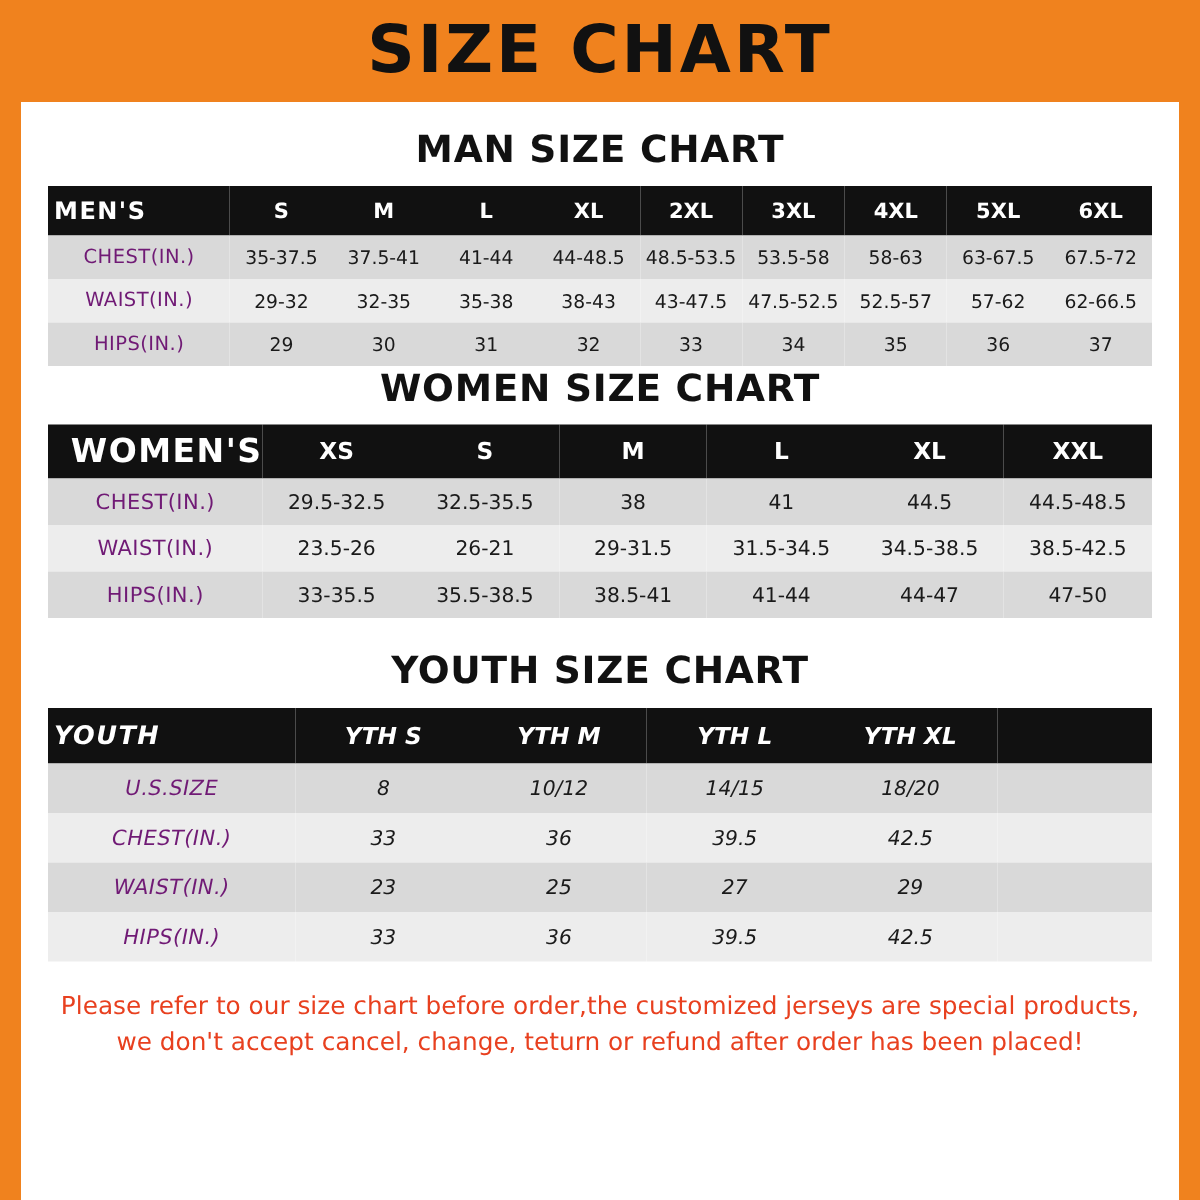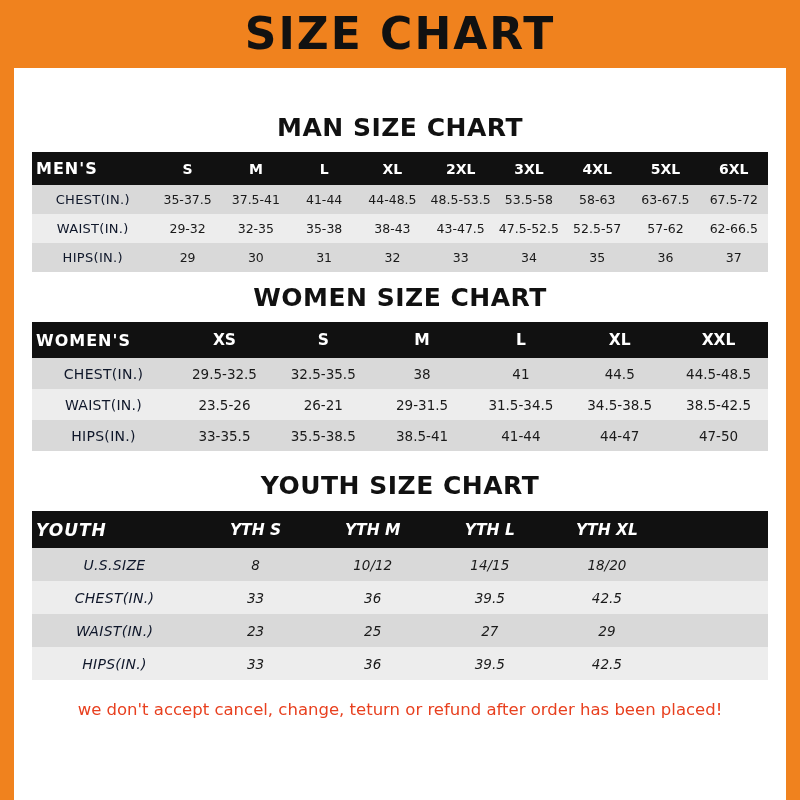--- a/index.html
+++ b/index.html
@@ -16,21 +16,20 @@
   .page {
     position: relative;
     width: 800px;
     height: 800px;
     box-sizing: border-box;
     border-left: 14px solid #f0821e;
     border-right: 14px solid #f0821e;
     background: #ffffff;
     display: flex;
     flex-direction: column;
-    gap: 28px;
   }
   .banner {
     background: #f0821e;
     height: 68px;
     display: flex;
     align-items: center;
     justify-content: center;
     margin: 0 -14px;
   }
   .banner-title {
@@ -49,21 +48,21 @@
   }
   .section-title {
     text-align: center;
     font-family: "DejaVu Sans", sans-serif;
     font-weight: bold;
     font-size: 25px;
     color: #111111;
     letter-spacing: 0.5px;
   }
   .t1 { margin-top: 17px; margin-bottom: 10px; }
-  .t2 { margin-top: 11px; margin-bottom: 10px; }
+  .t2 { margin-top: 0; margin-bottom: 10px; }
   .t3 { margin-top: 20px; margin-bottom: 11px; }
 
   table.size {
     width: 100%;
     border-collapse: collapse;
     table-layout: fixed;
   }
   table.size th, table.size td {
     text-align: center;
     font-family: "DejaVu Sans", sans-serif;
@@ -84,26 +83,26 @@
     text-align: left;
     padding-left: 4px;
     font-size: 16px;
     letter-spacing: 1px;
   }
   table.size tbody tr.odd td { background: #d9d9d9; }
   table.size tbody tr.even td { background: #ededed; }
   table.size tbody td.rowlabel {
     font-size: 13px;
     letter-spacing: 0.3px;
-    color: #0f172a;
+    color: #701a75;
   }
   
   table.women th, table.women td { height: 31px; font-size: 13.5px; }
   table.women thead th { height: 36px; font-size: 15.5px; }
-  table.women thead th.rowlabel { font-size: 16px; }
+  table.women thead th.rowlabel { font-size: 22px; text-align: right; }
   table.women tbody td.rowlabel { font-size: 14px; }
 
   table.youth th, table.youth td { height: 33px; font-size: 13.5px; font-style: italic; }
   table.youth thead th { height: 37px; font-size: 15.5px; }
   table.youth thead th.rowlabel { font-size: 17px; }
   table.youth tbody td.rowlabel { font-size: 14px; }
 
   .notice {
     margin-top: 18px;
     padding: 0 8px 10px 8px;
@@ -268,17 +267,18 @@
           <td>33</td>
           <td>36</td>
           <td>39.5</td>
           <td>42.5</td>
           <td></td>
         </tr>
       </tbody>
     </table>
 
     <div class="notice">
+      <div>Please refer to our size chart before order,the customized jerseys are special products,</div>
       <div>we don't accept cancel, change, teturn or refund after order has been placed!</div>
     </div>
 
   </div>
 </div>
 
 </body></html>

